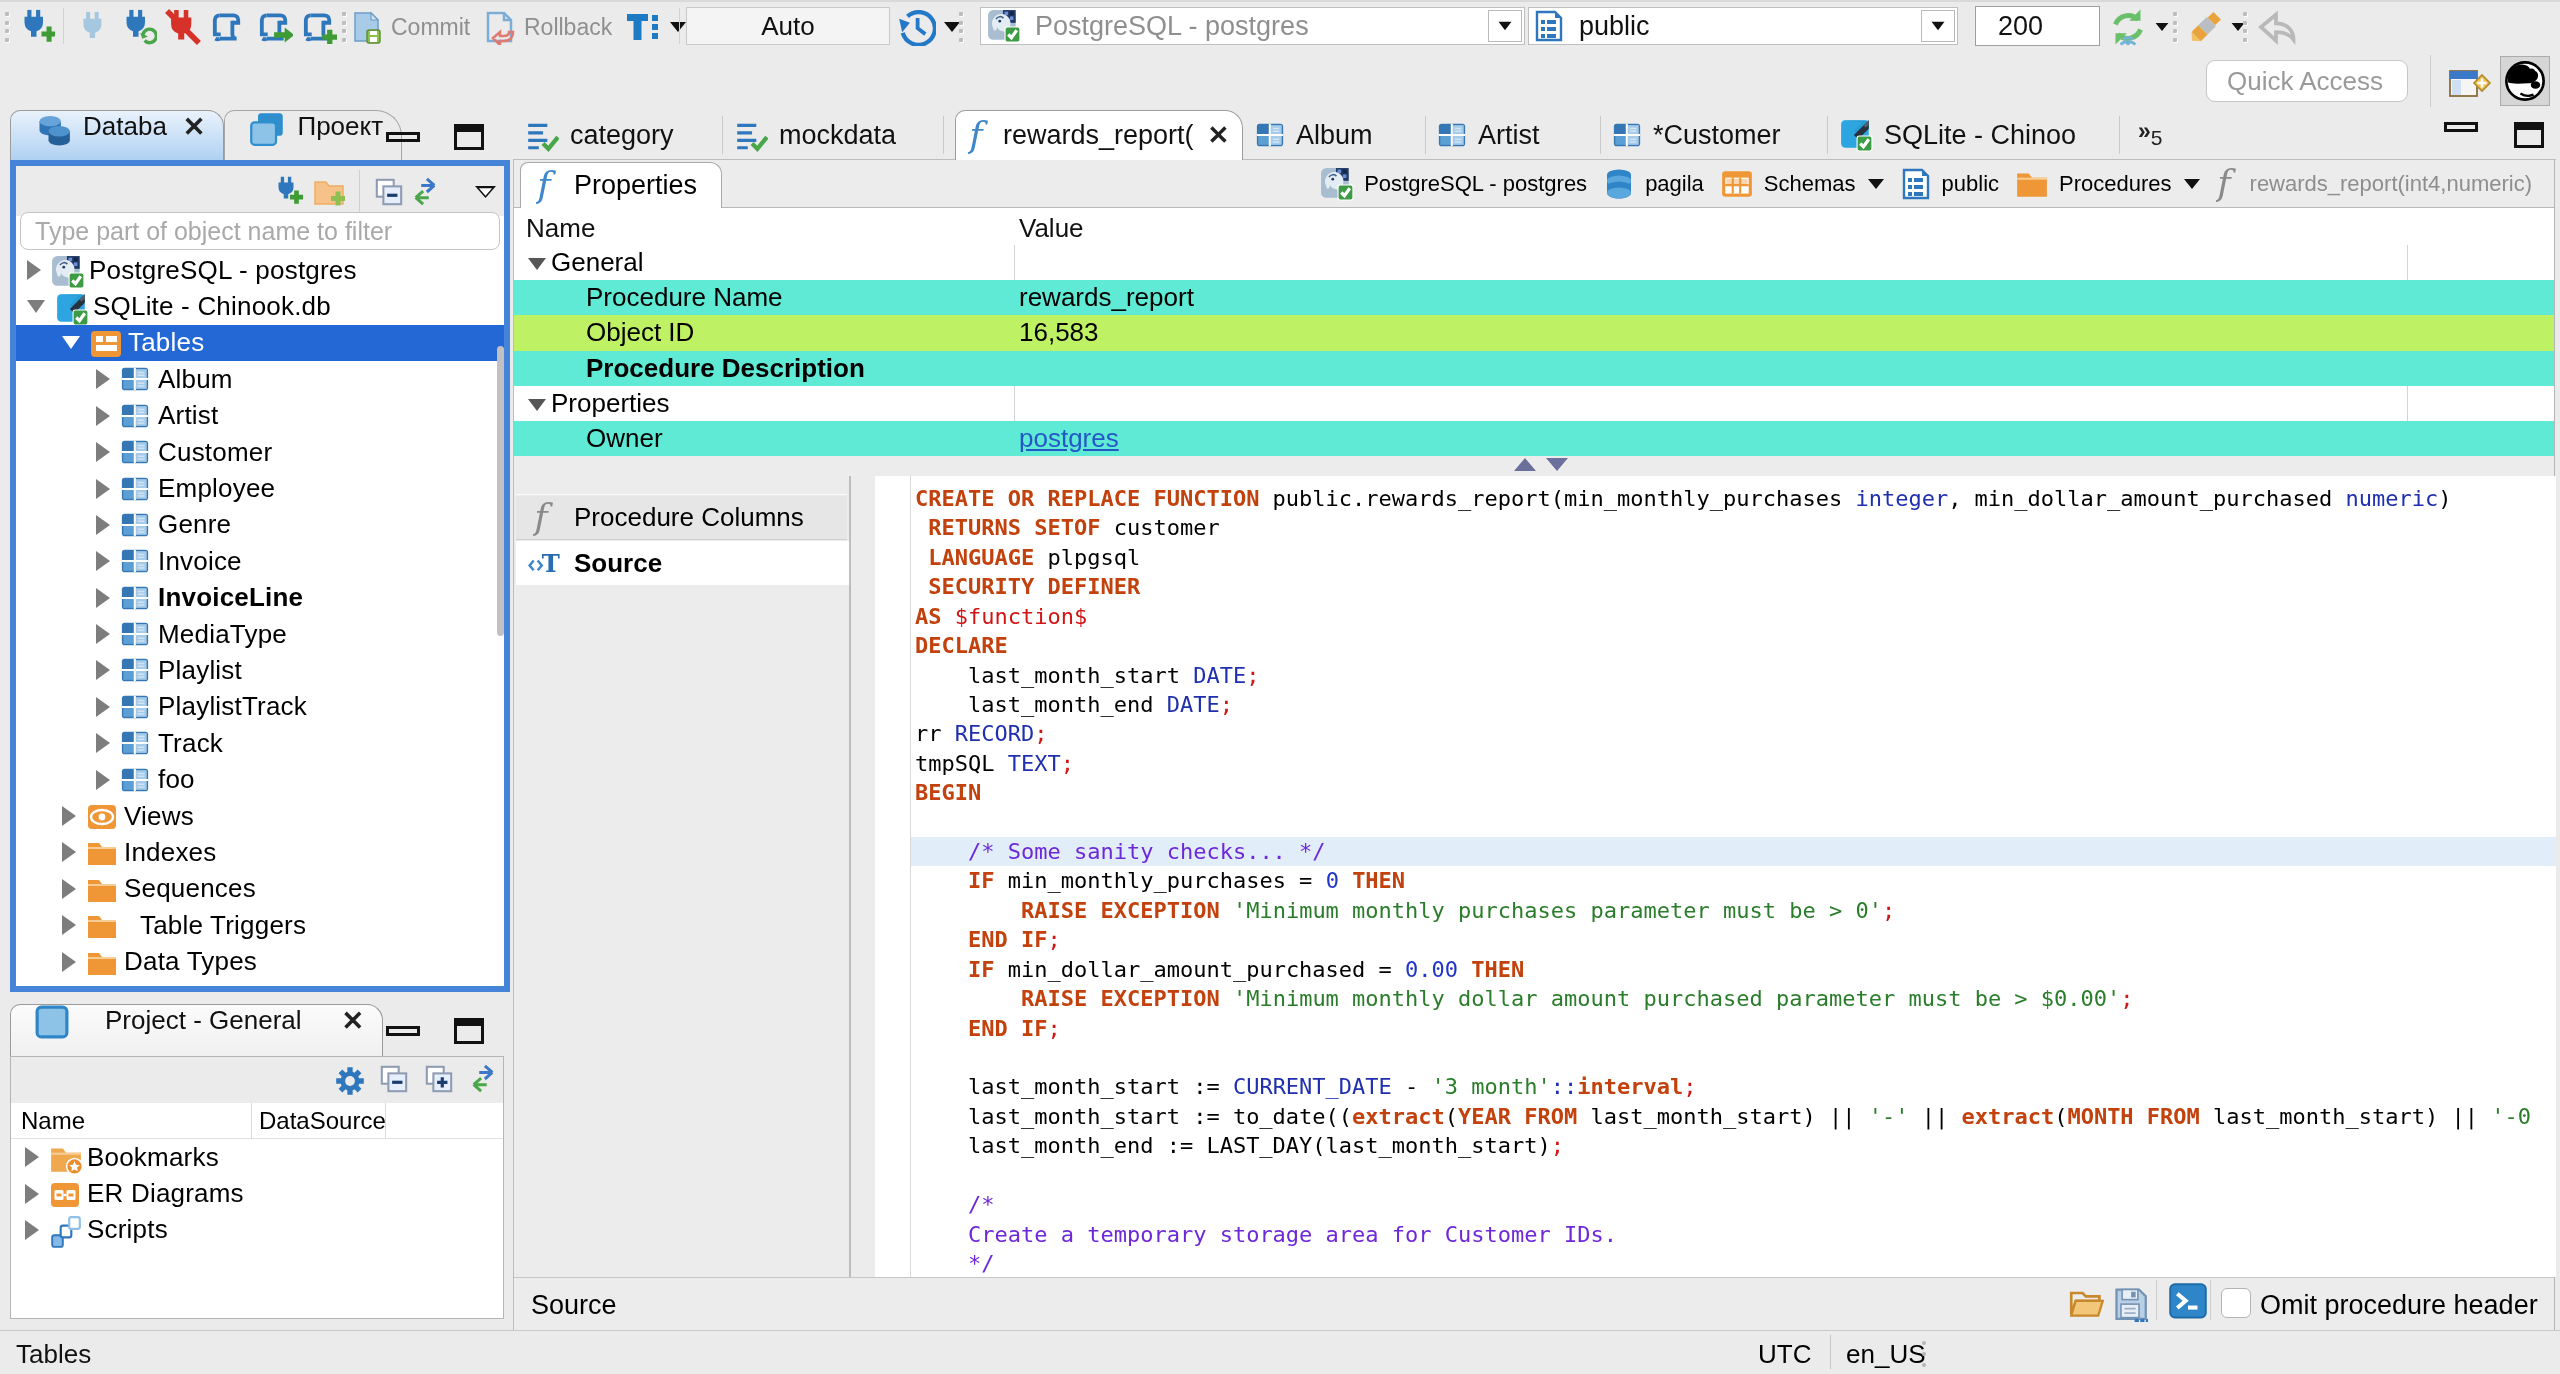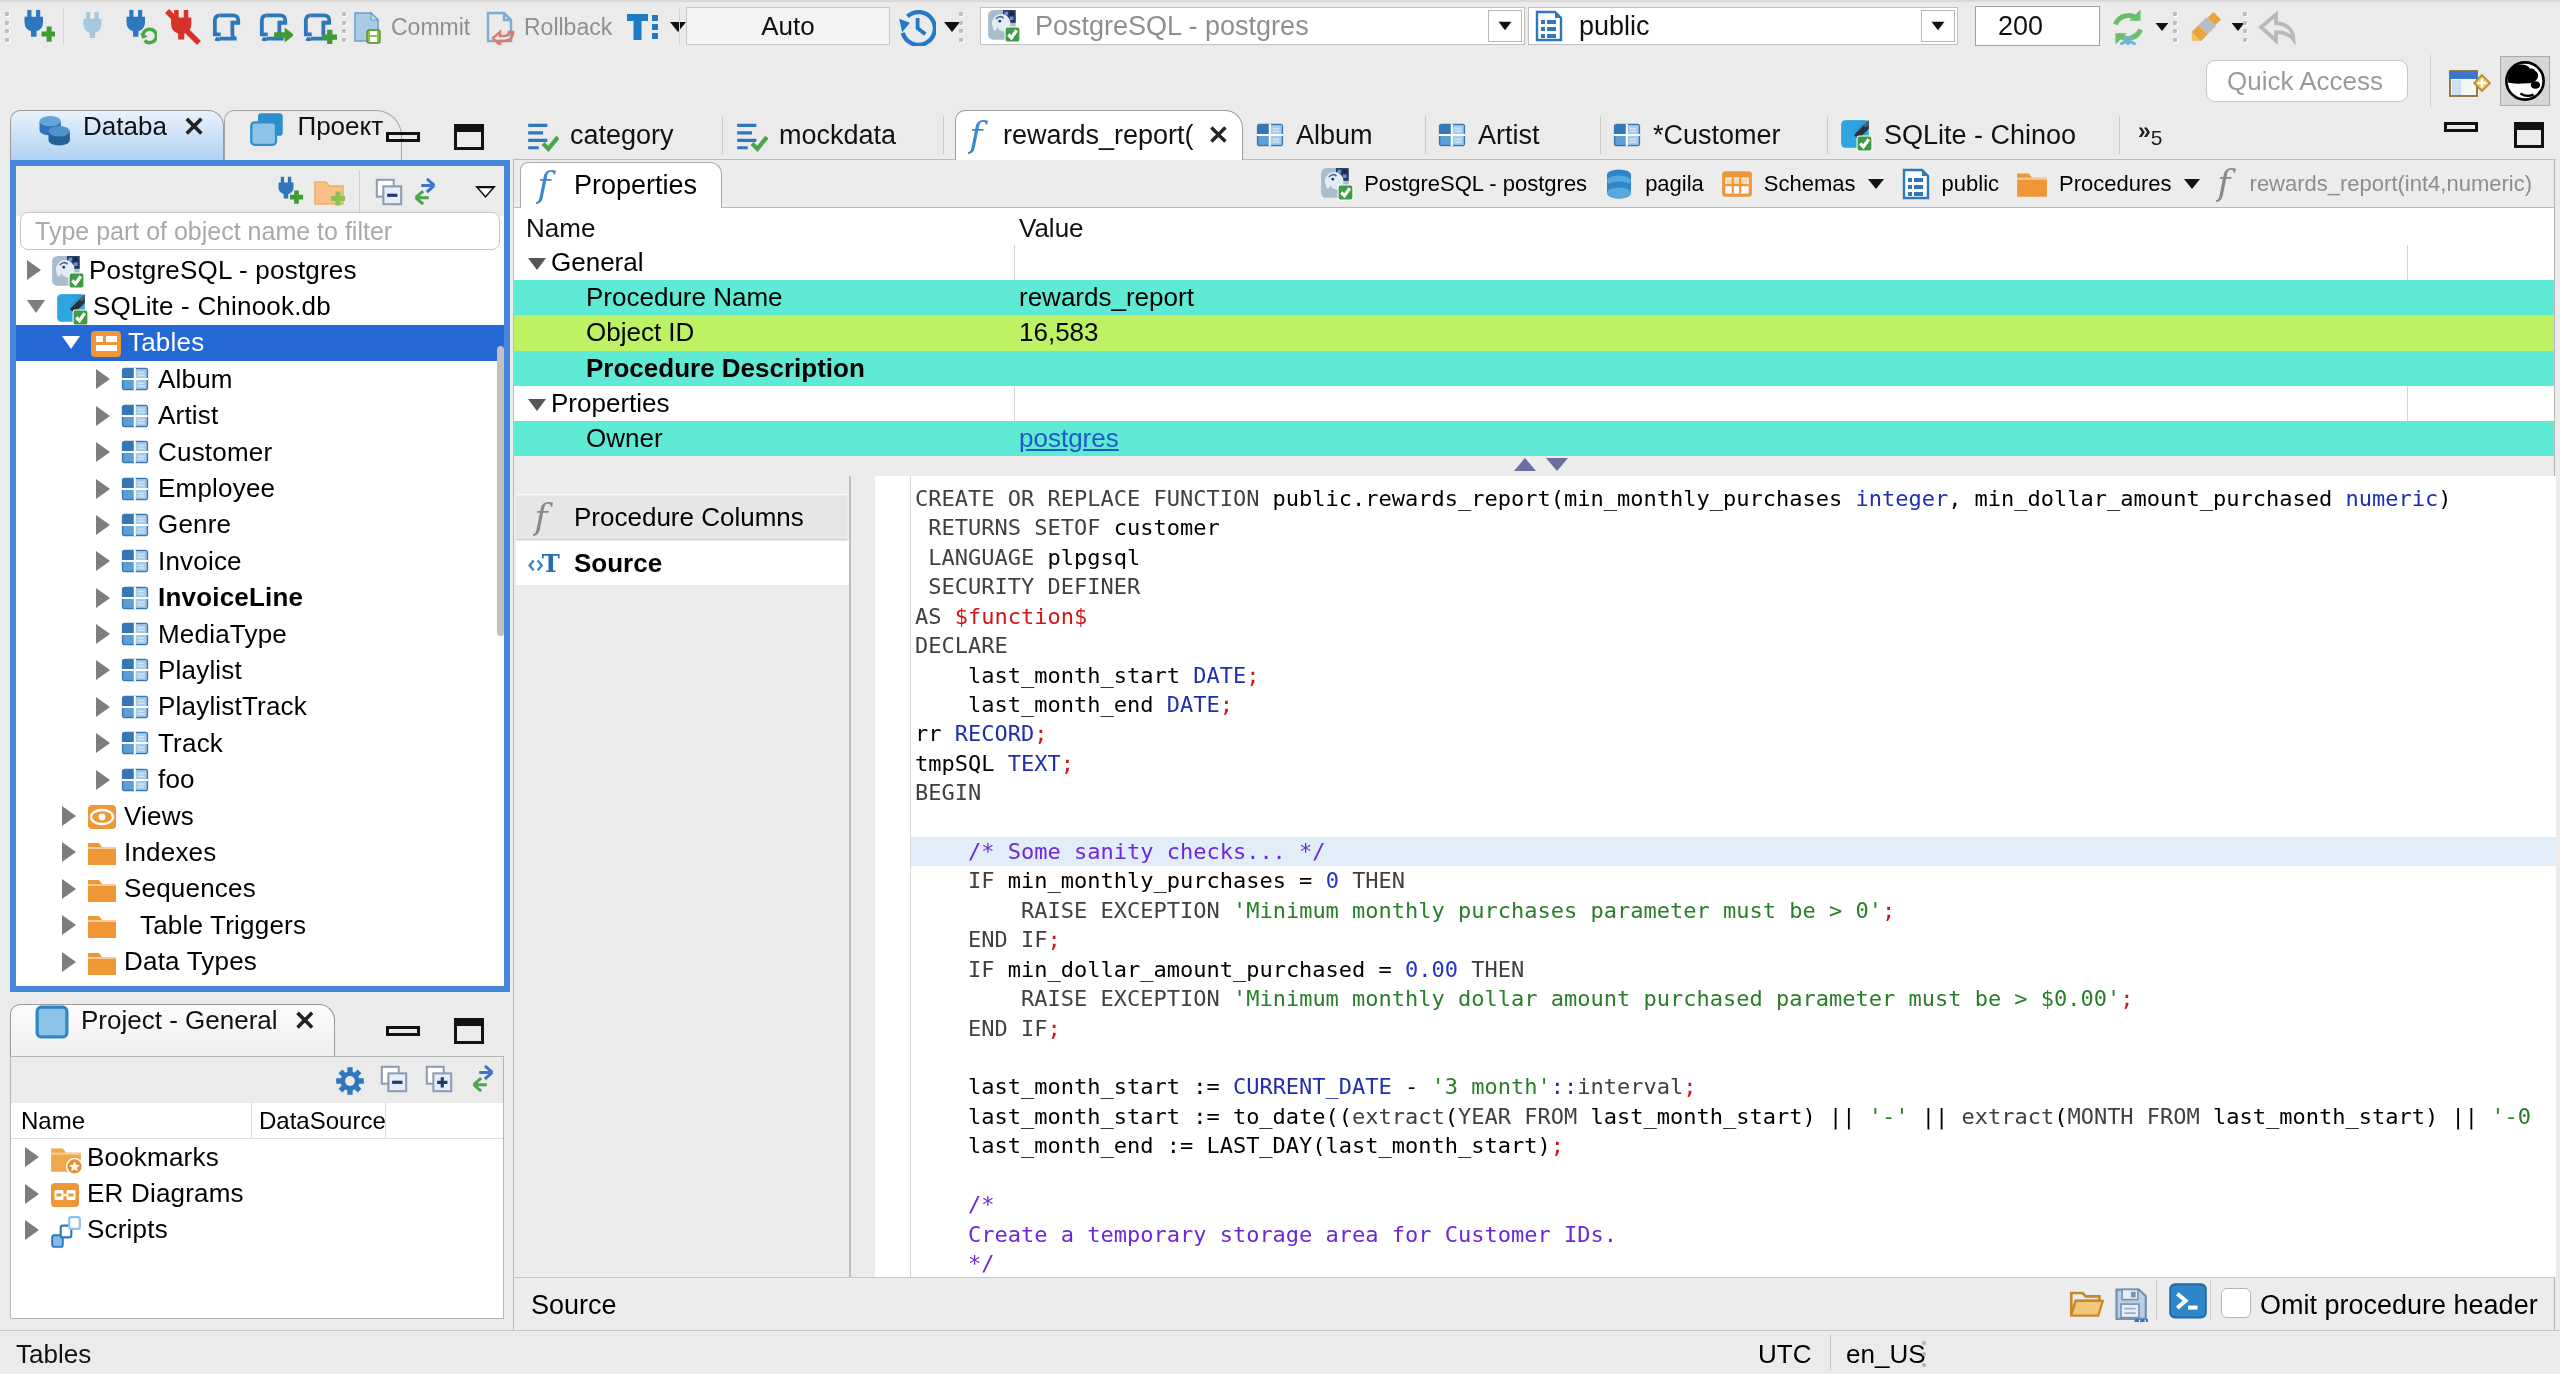--- a/index.html
+++ b/index.html
@@ -25,21 +25,21 @@
   
   #qa-row { position:absolute; top:52px; left:0; width:2560px; height:58px; }
   #quick-access { position:absolute; left:2206px; top:8px; width:202px; height:42px; border:1px solid #c6c6c6; border-radius:9px; background:#fff; color:#9a9a9a; font-size:26px; display:flex; align-items:center; padding-left:20px; }
   #qa-sep { position:absolute; left:2430px; top:3px; width:1px; height:52px; background:#cccccc; }
   #beaver-btn { position:absolute; left:2500px; top:4px; width:50px; height:50px; background:#d6d6d6; border:1px solid #ababab; display:flex; align-items:center; justify-content:center; }
 
   
   .viewtab-row { position:absolute; height:50px; display:flex; }
   .viewtab { height:66px; display:flex; padding:0 18px 0 24px; border:1px solid #9b9b9b; border-bottom:none; border-radius:10px 16px 0 0; font-size:26px; color:#111; position:relative; }
   .viewtab.active-blue { background:linear-gradient(180deg,#e9f2fc 0%,#c3dcf5 50%,#9dc5ee 100%); }
-  .viewtab.active-grey { background:linear-gradient(180deg,#fbfbfb 0%,#ededed 100%); }
+  .viewtab.active-grey { background:linear-gradient(180deg,#fbfbfb 0%,#ededed 100%);gap:24px; }
   .viewtab.inactive { border-color:#a6a6a6; background:transparent; border-radius:10px 26px 0 0; border-bottom:none; }
   .viewtab .vt-label { margin-left:12px; }
   .viewtab .vt-close { margin-left:16px; font-size:27px; color:#222; font-weight:700; }
   .winbtns { position:absolute; display:flex; gap:34px; align-items:center; }
   .winbtn-min { width:34px; height:10px; border:3px solid #111; background:transparent; }
   .winbtn-max { width:30px; height:26px; border:3px solid #111; border-top-width:8px; }
 
   #nav-panel-body { position:absolute; left:10px; top:160px; width:500px; height:832px; border:6px solid #4584d8; background:#fff; }
   #nav-toolbar { position:absolute; left:0; top:0; width:100%; height:50px; background:#ebebeb; }
   #nav-filter { position:absolute; left:4px; top:46px; width:480px; height:38px; border:1px solid #c4c4c4; border-radius:8px; background:#fff; font-size:25px; color:#a9a9a9; display:flex; align-items:center; padding-left:14px; }
@@ -117,21 +117,21 @@
   .ptab .pt-label { margin-left:12px; }
   .ptab.grey { top:20px; background:#e6e6e6; border-bottom:1px solid #cfcfcf; }
   .ptab.white { top:65px; background:#fff; font-weight:700; width:345px; }
 
   #code-wrap { position:absolute; left:335px; top:0px; width:1707px; height:801px; background:#fff; border-left:2px solid #bdbdbd; }
   #code-gutter-grey { position:absolute; left:0; top:0; width:24px; height:100%; background:#ececec; }
   #code-ruler-border { position:absolute; left:59px; top:0; width:1px; height:100%; background:#d8d8d8; }
   #code { position:absolute; left:60px; top:8px; width:1645px; height:793px; overflow:hidden; font-family:"DejaVu Sans Mono", monospace; font-size:22px; line-height:29.42px; white-space:pre; }
   .cl { position:relative; padding-left:4px; }
   .cl.hl { background:#e2edfa; }
-  .tok-kw { color:#404040; }
+  .tok-kw { color:#c2410c;font-weight:bold; }
   .tok-ty { color:#1f2fae; }
   .tok-nm { color:#2135c8; }
   .tok-st { color:#2a7d2a; }
   .tok-cm { color:#6d28d9; }
   .tok-rd { color:#d21414; }
   .tok-pl { color:#000; }
 
   
   #editor-footer { position:absolute; left:0; top:1117px; width:100%; height:53px; background:#ececec; border-top:1px solid #c6c6c6; font-size:27px; }
   #editor-footer .ef-label { position:absolute; left:17px; top:12px; }

